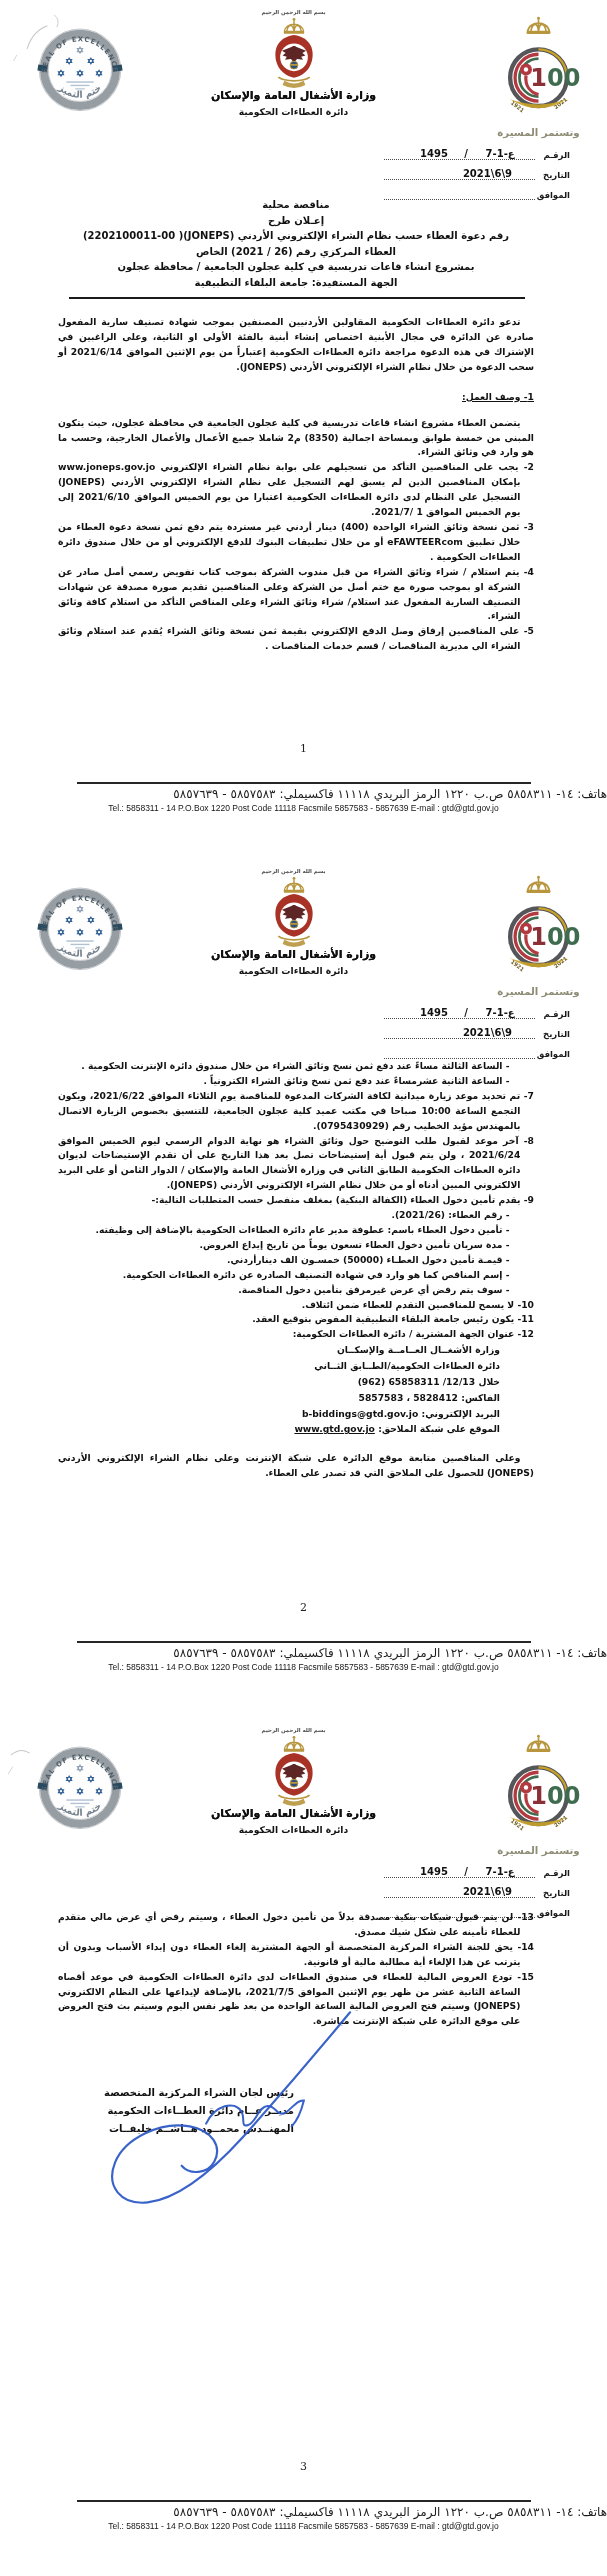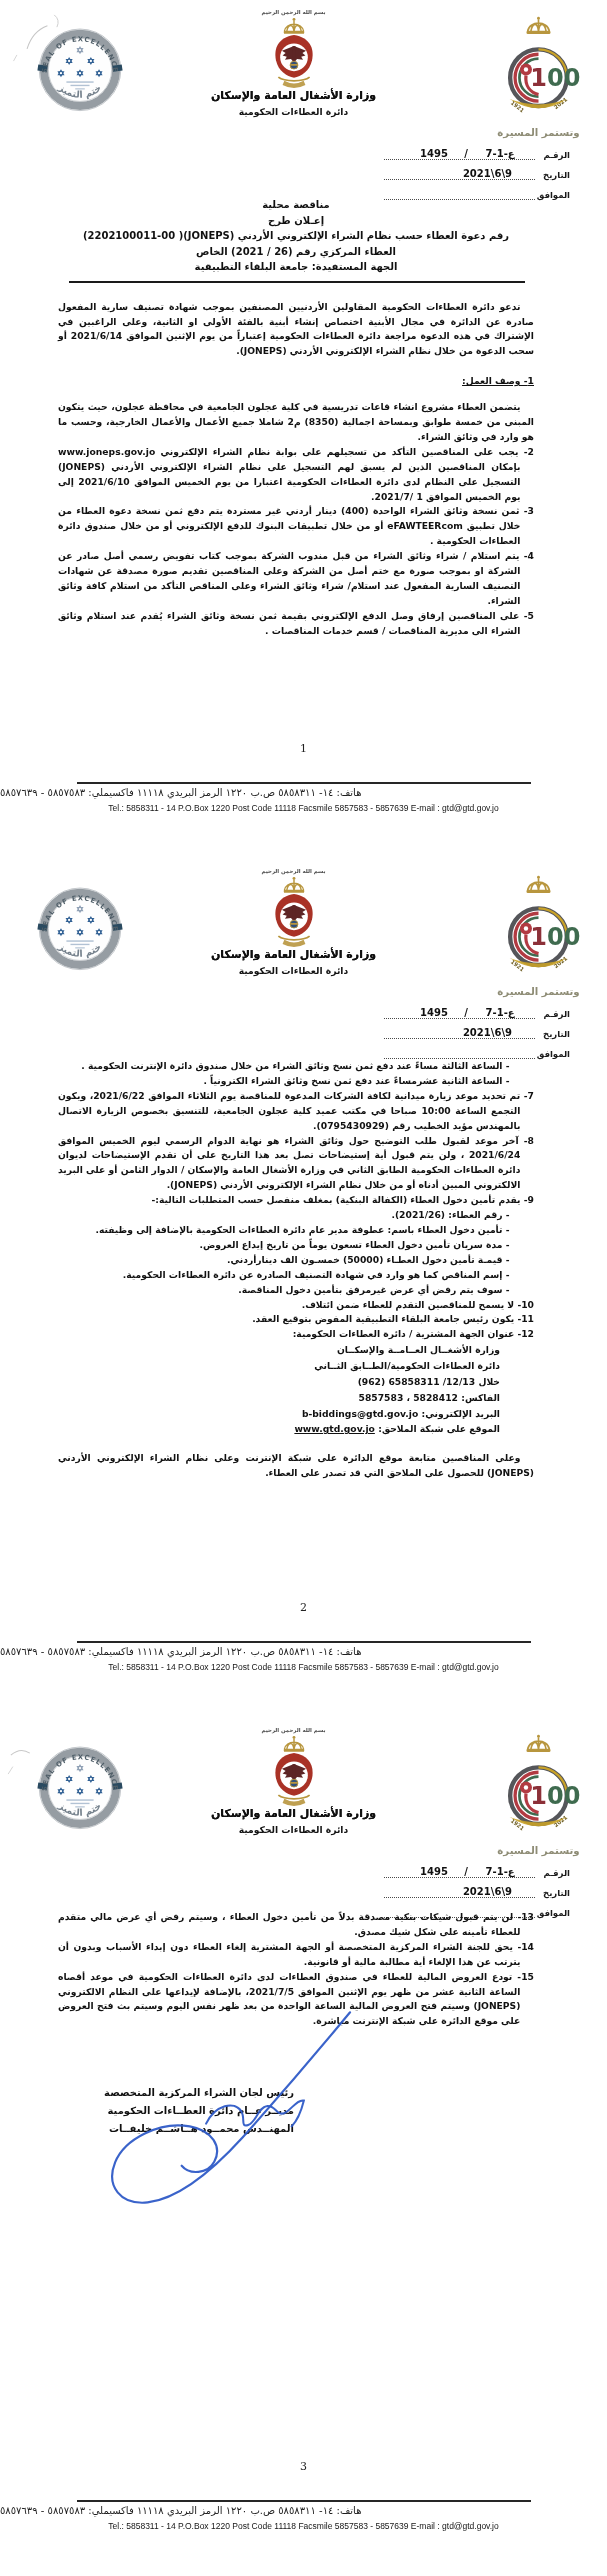--- a/index.html
+++ b/index.html
@@ -47,21 +47,21 @@
   .weblink{text-decoration:underline}
 
   
   .sigblock{position:absolute;left:27px;top:366px;width:267px;direction:rtl;font-size:10px;font-weight:700;line-height:1.82;color:#101010}
   .sigblock div{white-space:nowrap}
   .signature-svg{position:absolute;left:73px;top:286px;pointer-events:none}
 
   
   .pagenum{position:absolute;top:742px;left:0;right:0;text-align:center;font-size:11px;font-family:"DejaVu Serif",serif;color:#222}
   .footrule{position:absolute;left:77px;right:76px;top:782px;height:1.7px;background:#262626}
-  .foot-ar{position:absolute;left:0;right:0;top:787px;text-align:left;direction:rtl;font-size:10px;color:#1d1d1d}
+  .foot-ar{position:absolute;left:0;right:0;top:787px;text-align:right;direction:rtl;font-size:12px;color:#1d1d1d}
   .foot-en{position:absolute;left:0;right:0;top:803px;text-align:center;font-size:8.5px;font-family:"Liberation Sans",sans-serif;color:#151515}
 </style>
 </head>
 <body>
 
 <div class="page p1">
 
   <svg class="pencil" style="left:4.1px;top:4.1px" width="95" height="68" viewBox="0 0 140 100">
     <path d="M34,66 q8,-26 30,-34" stroke="#c6c6c6" stroke-width="1.6" fill="none"></path>
     <path d="M74,16 q9,7 4,18" stroke="#cccccc" stroke-width="1.4" fill="none"></path>
@@ -175,20 +175,21 @@
       </div>
     </div>
   </div>
 
   <div class="content c1">
     <div class="tblock">
       <p>مناقصة محلية</p>
       <p>إعـلان طرح</p>
       <p>رقم دعوة العطاء حسب نظام الشراء الإلكتروني الأردني (JONEPS)( 2202100011-00)</p>
       <p>العطاء المركزي رقم (26 / 2021) الخاص</p>
+      <p>بمشروع انشاء قاعات تدريسية في كلية عجلون الجامعية / محافظة عجلون</p>
       <p>الجهة المستفيدة: جامعة البلقاء التطبيقية</p>
     </div>
     <div class="rule"></div>
     <p class="para indent mt24">تدعو دائرة العطاءات الحكومية المقاولين الأردنيين المصنفين بموجب شهادة تصنيف سارية المفعول صادرة عن الدائرة في مجال الأبنية اختصاص إنشاء أبنية بالفئة الأولى او الثانية، وعلى الراغبين في الإشتراك في هذه الدعوة مراجعة دائرة العطاءات الحكومية إعتباراً من يوم الإثنين الموافق 2021/6/14 أو سحب الدعوة من خلال نظام الشراء الإلكتروني الأردني (JONEPS).</p>
     <p class="hd">1- وصف العمل:</p>
     <p class="para indent mt16">يتضمن العطاء مشروع انشاء قاعات تدريسية في كلية عجلون الجامعية في محافظة عجلون، حيث يتكون المبنى من خمسة طوابق وبمساحة اجمالية (8350) م2 شاملا جميع الأعمال والأعمال الخارجية، وحسب ما هو وارد في وثائق الشراء.</p>
     <p class="item mt20">2- يجب على المناقصين التأكد من تسجيلهم على بوابة نظام الشراء الإلكتروني www.joneps.gov.jo بإمكان المناقصين الذين لم يسبق لهم التسجيل على نظام الشراء الإلكتروني الأردني (JONEPS) التسجيل على النظام لدى دائرة العطاءات الحكومية اعتبارا من يوم الخميس الموافق 2021/6/10 إلى يوم الخميس الموافق 1 /2021/7.</p>
     <p class="item mt22">3- ثمن نسخة وثائق الشراء الواحدة (400) دينار أردني غير مستردة يتم دفع ثمن نسخة دعوة العطاء من خلال تطبيق eFAWTEERcom أو من خلال تطبيقات البنوك للدفع الإلكتروني أو من خلال صندوق دائرة العطاءات الحكومية .</p>
     <p class="item mt22">4- يتم استلام / شراء وثائق الشراء من قبل مندوب الشركة بموجب كتاب تفويض رسمي أصل صادر عن الشركة او بموجب صورة مع ختم أصل من الشركة  وعلى المناقصين تقديم صورة مصدقة عن شهادات التصنيف السارية المفعول عند استلام/ شراء وثائق الشراء وعلى المناقص التأكد من استلام كافة وثائق الشراء.</p>
     <p class="item mt26">5- على المناقصين إرفاق وصل الدفع الإلكتروني بقيمة ثمن نسخة وثائق الشراء يُقدم عند استلام وثائق الشراء الى مديرية المناقصات /  قسم خدمات المناقصات .</p>

